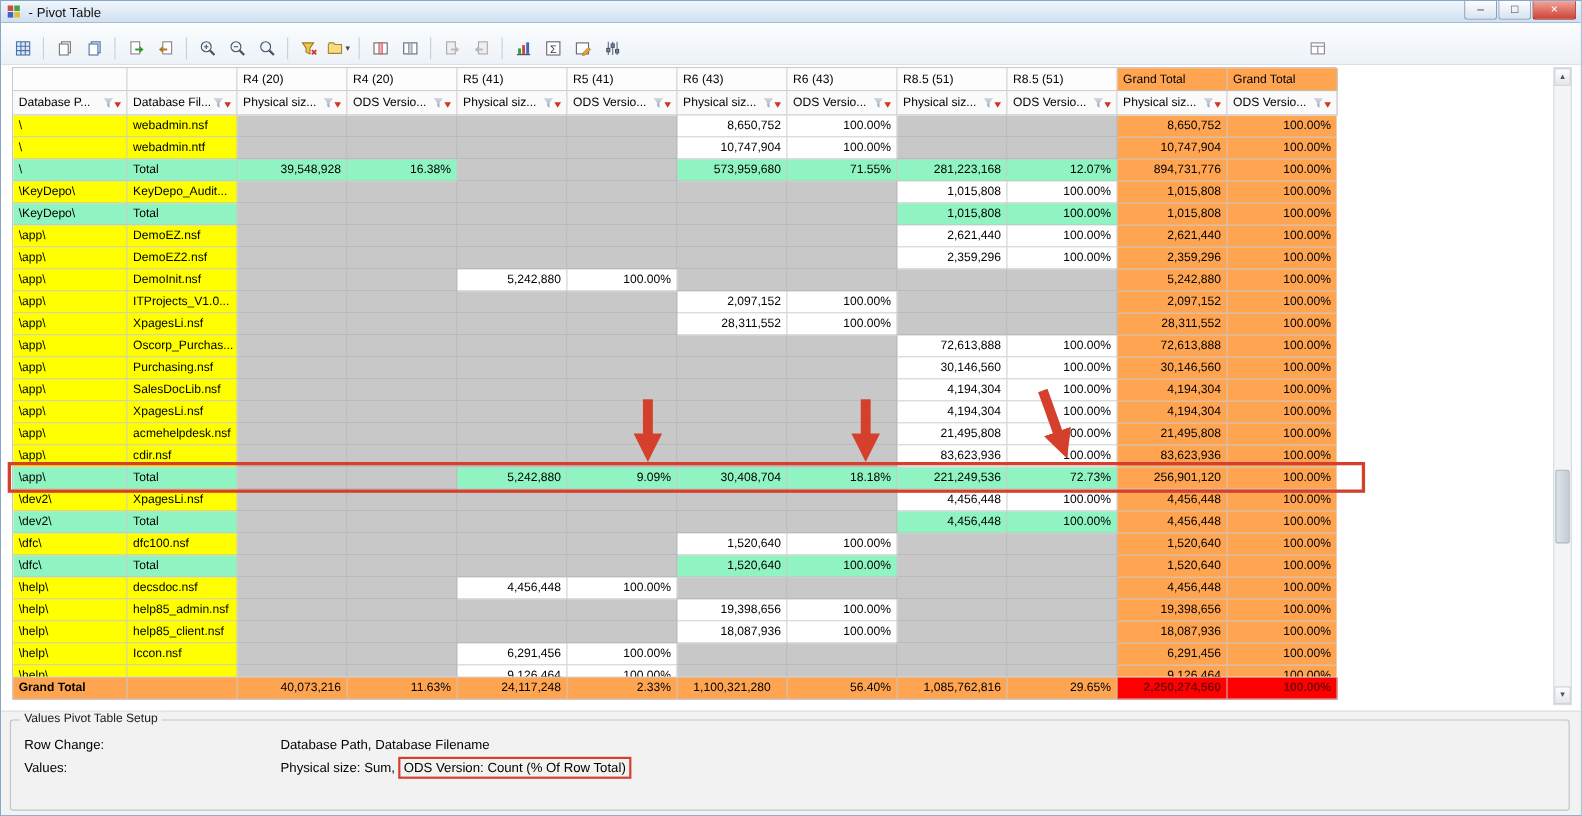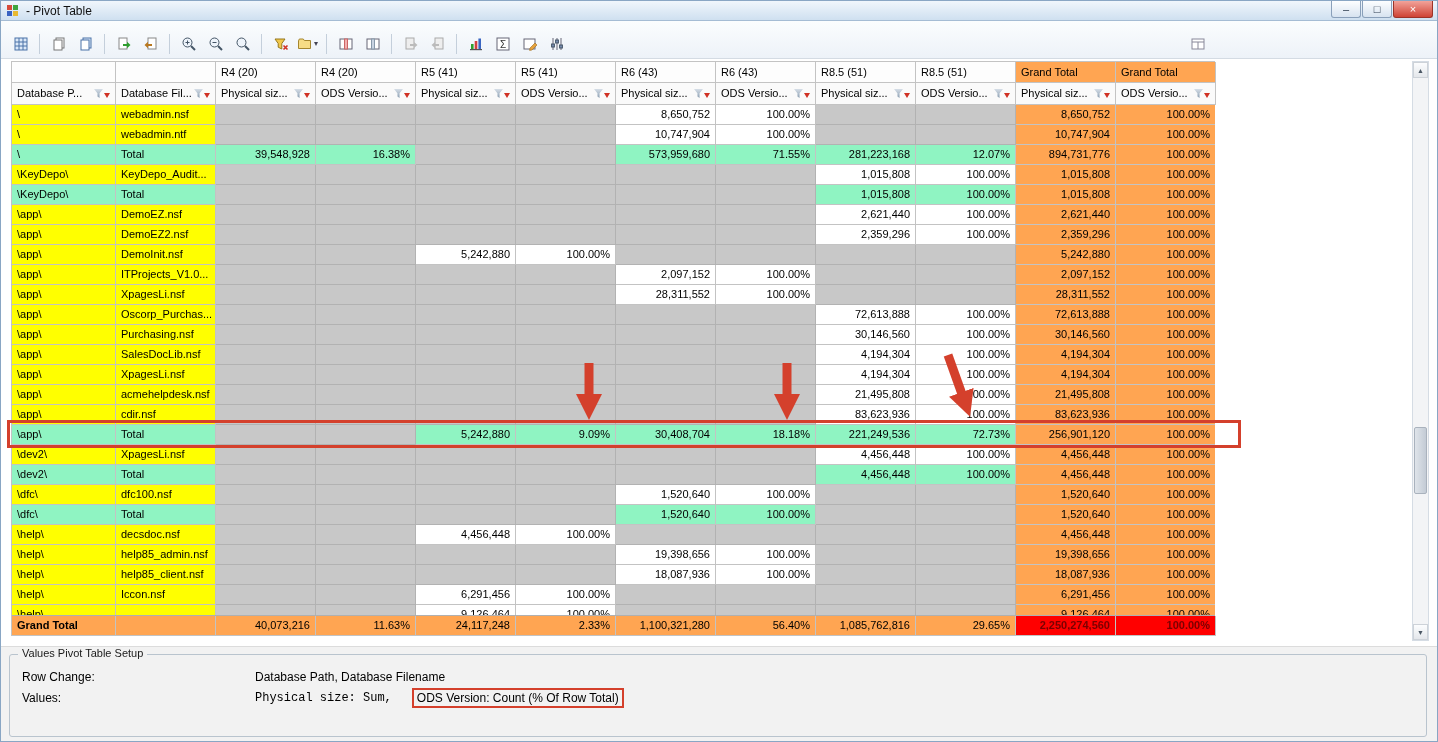--- a/index.html
+++ b/index.html
@@ -94,21 +94,21 @@
   
   .setup{ position:absolute; top:645px; left:0; right:0; height:97px; background:#f2f2f2; border-top:1px solid #dcdcdc; }
   .gbox{ position:absolute; left:8px; right:10px; top:7px; bottom:6px; border:1px solid #b9c4ce; border-radius:3px; }
   .gbox-title{
     position:absolute; top:-8px; left:8px; background:#f2f2f2; padding:0 4px;
     font-size:11px; color:#1a1a1a;
   }
   .setup-rows{ position:absolute; left:12px; top:11px; }
   .srow{ display:flex; height:21px; align-items:center; font-size:12px; color:#000; }
   .slabel{ width:233px; }
-  .svalue-prefix{ margin-right:20px;font-family:Liberation Mono, monospace; }
+  .svalue-prefix{ margin-right:3px; }
   .values-boxed{ border:2px solid var(--ann,#d4402c); padding:0 3px; line-height:16px; display:inline-block; }
   .change-btn{
     position:absolute; right:7px; top:20px; width:176px; height:44px;
     background:linear-gradient(#fff8dd,#ffe9a6); border:1px solid #e0c468; border-radius:4px;
     font-family:inherit; font-size:12px; font-weight:bold; color:#000;
     box-shadow:0 0 5px rgba(255,205,40,.65);
   }
   
   .ann-rowbox{
     position:absolute; left:6px; top:419px; width:1234px; height:28px;
@@ -736,21 +736,21 @@
             <div class="cell num c-orange" style="width: 100px;">100.00%</div>
           </div>
         </div>
       <div class="prow grid-foot">
           <div class="cell c-orange bold" style="width: 104px;">Grand Total</div>
           <div class="cell c-orange" style="width: 100px;"></div>
           <div class="cell num c-orange" style="width: 100px;">40,073,216</div>
           <div class="cell num c-orange" style="width: 100px;">11.63%</div>
           <div class="cell num c-orange" style="width: 100px;">24,117,248</div>
           <div class="cell num c-orange" style="width: 100px;">2.33%</div>
-          <div class="cell num c-orange" style="width: 100px;">1,100,321,280</div>
+          <div class="cell num c-orange" style="width: 100px; text-align: center;">1,100,321,280</div>
           <div class="cell num c-orange" style="width: 100px;">56.40%</div>
           <div class="cell num c-orange" style="width: 100px;">1,085,762,816</div>
           <div class="cell num c-orange" style="width: 100px;">29.65%</div>
           <div class="cell num c-red" style="width: 100px;">2,250,274,560</div>
           <div class="cell num c-red" style="width: 100px;">100.00%</div>
         </div>
     </div>
     <div class="vscroll">
       <span class="sb-btn sb-up">▲</span>
       <span class="sb-thumb"></span>

